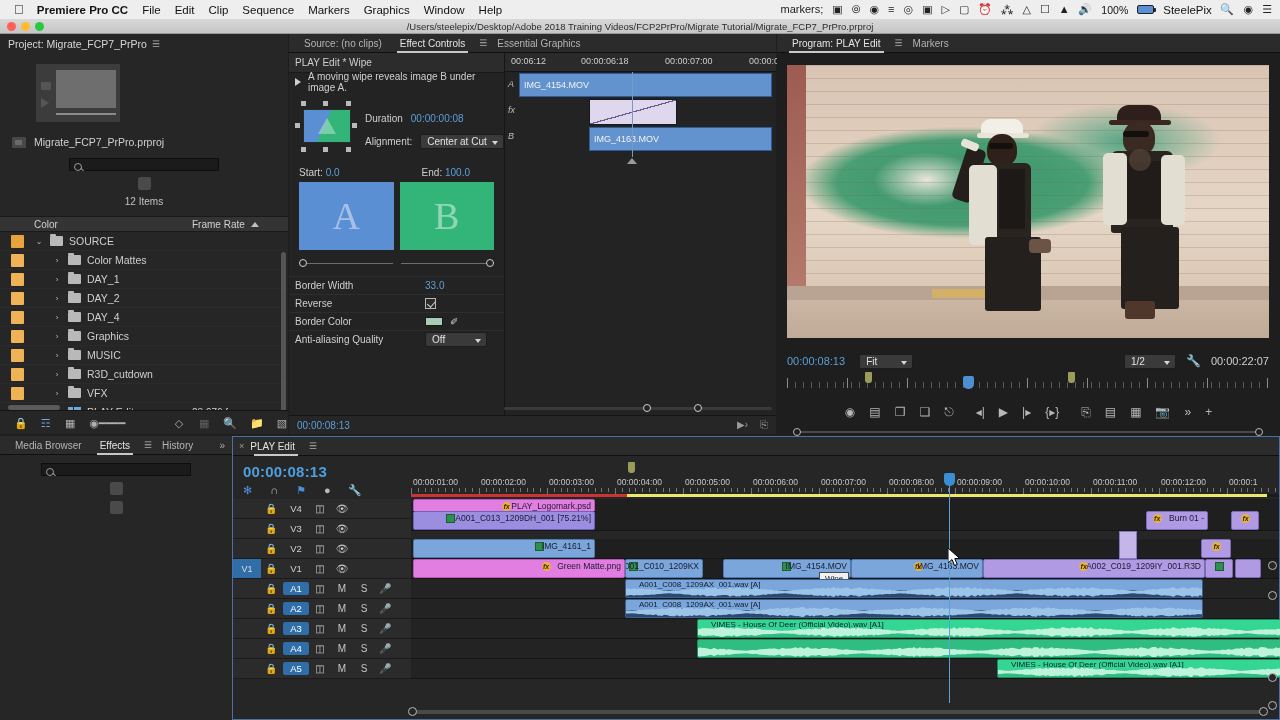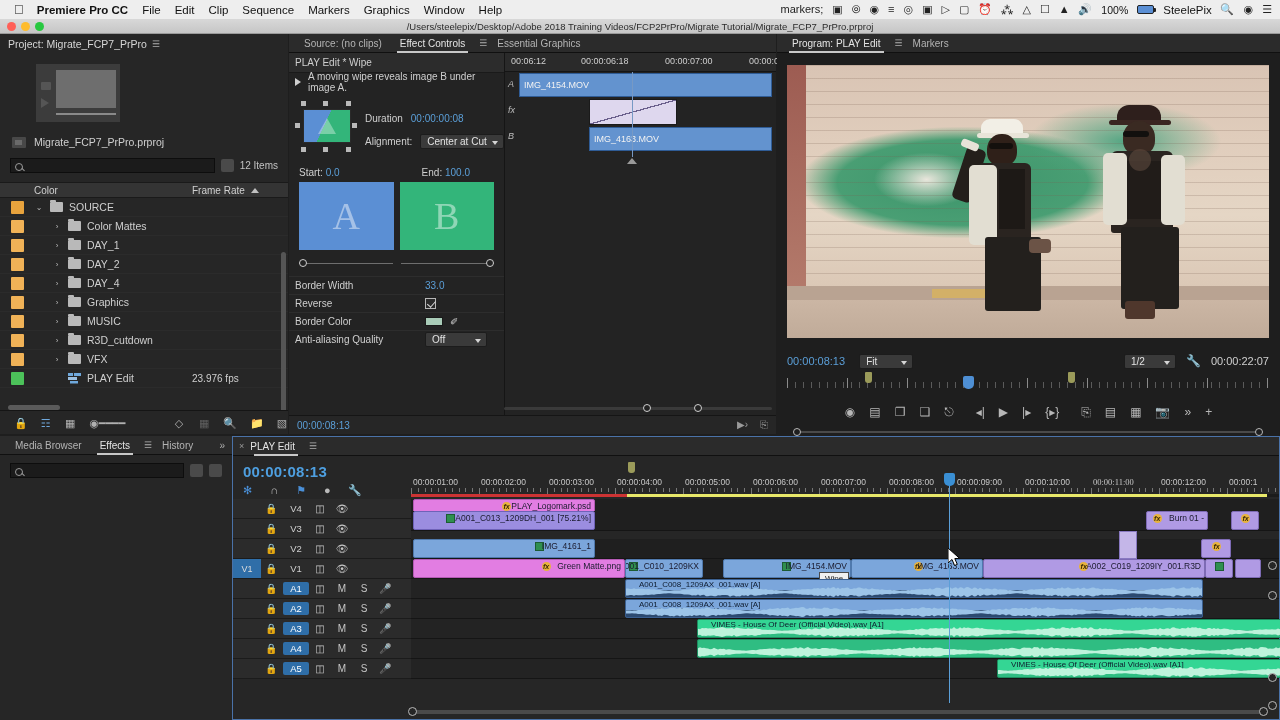--- a/index.html
+++ b/index.html
@@ -58,21 +58,21 @@
   #project { left: 0; top: 34px; width: 288px; height: 400px; background:#262626; border:none;}
   .proj-title { height:20px; display:flex; align-items:center; font-size:10.5px; color:#d6d6d6; padding-left:8px; background:#262626;}
   .proj-preview { margin: 10px 0 0 36px; width: 84px; height: 58px; background: #3c3c3c; position: relative; }
   .proj-preview .inner { position:absolute; left:20px; top:6px; right:4px; bottom:14px; background:#6e6e6e;}
   .proj-preview .bar { position:absolute; left:20px; right:4px; bottom:7px; height:2px; background:#8a8a8a;}
   .proj-preview .cam { position:absolute; left:5px; top:18px; width:10px;height:8px;background:#555;border-radius:1px;}
   .proj-preview .play { position:absolute; left:5px; top:34px; width:0;height:0;border-left:8px solid #555;border-top:5px solid transparent;border-bottom:5px solid transparent;}
   .proj-file { display:flex; align-items:center; gap:8px; margin: 14px 0 0 12px; font-size:10.5px; color:#cfcfcf;}
   .pf-icon { width:14px;height:11px;background:#484848;border-radius:1px;position:relative;}
   .pf-icon:after{content:"";position:absolute;left:3px;top:3px;width:7px;height:5px;background:#6a6a6a;}
-  .proj-search { display:flex; align-items:center; margin: 10px 10px 0 10px; gap:6px;}
+  .proj-search { display:flex; align-items:center; margin: 10px 10px 0 10px; gap:6px;flex-direction:column;}
   .srch-box { flex:1; height:15px; background:#1b1b1b; border:1px solid #0d0d0d; display:flex; align-items:center; padding-left:16px; position:relative;}
   .srch-box:before{ content:""; position:absolute; left:4px; top:3.5px; width:6px;height:6px;border:1.3px solid #9a9a9a;border-radius:50%;}
   .srch-box:after{ content:""; position:absolute; left:9.5px; top:9.5px; width:4px;height:1.3px;background:#9a9a9a;transform:rotate(45deg);}
   .srch-box input{ background:transparent;border:none;outline:none;color:#ccc;font-size:10px;width:100%;font-family:inherit;}
   .sbtn { width:13px;height:13px;background:#4a4a4a;border-radius:2px;}
   .items-count { font-size:10px; color:#c2c2c2; white-space:nowrap;}
   .proj-listhead { margin-top:9px; height:16px; background:#343434; display:flex; align-items:center; font-size:10px; color:#d0d0d0; border-top:1px solid #1a1a1a; border-bottom:1px solid #1a1a1a;}
   .proj-listhead .c1 { width:34px; }
   .proj-listhead .c2 { flex:1; }
   .proj-listhead .c3 { width:96px; display:flex; align-items:center; gap:6px;}
@@ -665,21 +665,21 @@
         <span class="lbl" style="left: 2px;">00:00:01:00</span>
         <span class="lbl" style="left: 70px;">00:00:02:00</span>
         <span class="lbl" style="left: 138px;">00:00:03:00</span>
         <span class="lbl" style="left: 206px;">00:00:04:00</span>
         <span class="lbl" style="left: 274px;">00:00:05:00</span>
         <span class="lbl" style="left: 342px;">00:00:06:00</span>
         <span class="lbl" style="left: 410px;">00:00:07:00</span>
         <span class="lbl" style="left: 478px;">00:00:08:00</span>
         <span class="lbl" style="left: 546px;">00:00:09:00</span>
         <span class="lbl" style="left: 614px;">00:00:10:00</span>
-        <span class="lbl" style="left: 682px; font-family: Liberation Serif, serif;">00:00:11:00</span>
+        <span class="lbl" style="left: 682px;">00:00:11:00</span>
         <span class="lbl" style="left: 750px;">00:00:12:00</span>
         <span class="lbl" style="left: 818px;">00:00:1</span>
         <span class="tick" style="left: 0px; height: 7px;"></span>
         <span class="tick" style="left: 6.8px; height: 4px;"></span>
         <span class="tick" style="left: 13.6px; height: 4px;"></span>
         <span class="tick" style="left: 20.4px; height: 4px;"></span>
         <span class="tick" style="left: 27.2px; height: 4px;"></span>
         <span class="tick" style="left: 34px; height: 4px;"></span>
         <span class="tick" style="left: 40.8px; height: 4px;"></span>
         <span class="tick" style="left: 47.6px; height: 4px;"></span>

